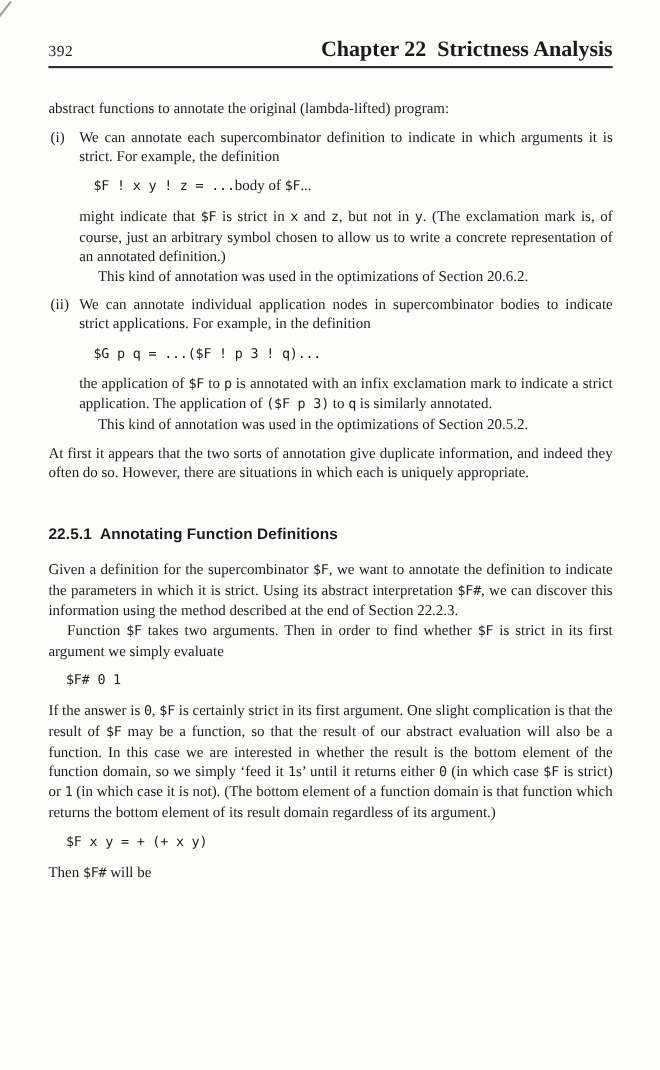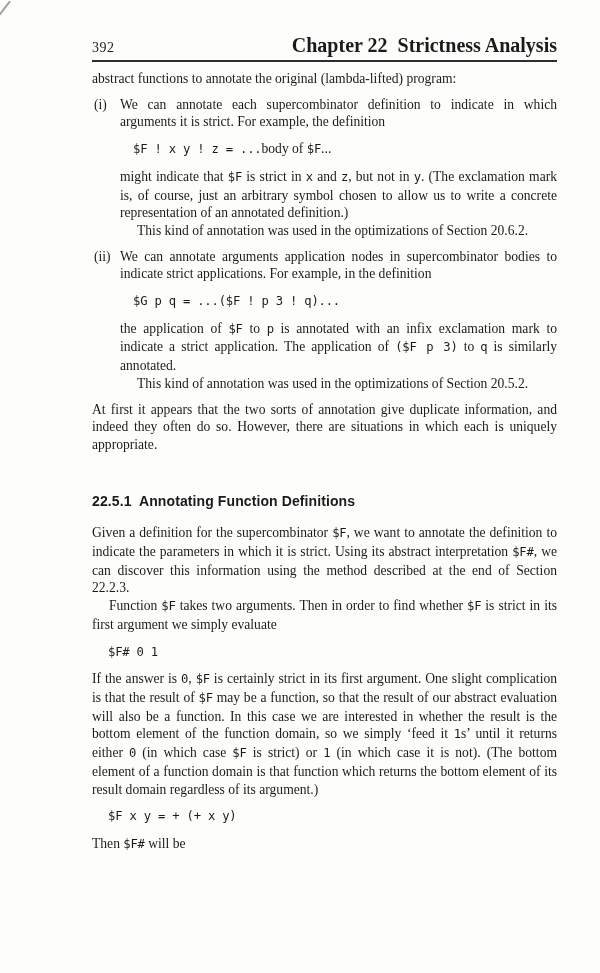--- a/index.html
+++ b/index.html
@@ -9,29 +9,29 @@
   html,body{margin:0;padding:0;background:#e9e9e7;}
   .page{
     width:600px;height:973px;
     background:var(--paper);
     position:relative;
     overflow:hidden;
     font-family:"Liberation Serif",serif;
     color:var(--ink);
     box-sizing:border-box;
   }
-  .inner{padding:34px 43px 0 44px;margin-left:48px;}
+  .inner{padding:34px 43px 0 44px;}
   .page-header{
     display:flex;justify-content:space-between;align-items:baseline;
     font-size:13.5px;
   }
   .pagenum{font-size:14px;letter-spacing:.5px;}
   .chapter{font-weight:bold;white-space:pre;font-size:20px;}
   .rule{border:0;border-top:2px solid #2e2e2e;margin:3px 0 0 0;height:0;}
-  .content{padding-top:8px;font-size:13.6px;line-height:17.7px;}
+  .content{padding-top:28px;font-size:13.6px;line-height:17.7px;}
   .para{margin:0;text-align:justify;}
   .para.gap{margin-top:8px;}
   .para.in-list{margin-left:28px;}
   .para.indent{text-indent:17px;}
   .li{display:flex;margin-top:8px;}
   .li .marker{width:28px;flex:0 0 28px;padding-left:2px;box-sizing:border-box;}
   .li .li-body{flex:1;margin:0;text-align:justify;}
   .tt{
     font-family:"DejaVu Sans Mono","Liberation Mono",monospace;
     font-size:12.2px;font-weight:400;letter-spacing:-.2px;
@@ -66,21 +66,21 @@
         <p class="para"><span>abstract functions to annotate the original (lambda-lifted) program:</span></p>
         <div class="li">
           <span class="marker">(i)</span>
           <p class="li-body"><span>We can annotate each supercombinator definition to indicate in which arguments it is strict. For example, the definition</span></p>
         </div>
         <div class="code in-list"><span class="tt">$F ! x y ! z = ...</span><span>body of </span><span class="tt">$F</span><span>...</span></div>
         <p class="para in-list"><span>might indicate that </span><span class="tt">$F</span><span> is strict in </span><span class="tt">x</span><span> and </span><span class="tt">z</span><span>, but not in </span><span class="tt">y</span><span>. (The exclamation mark is, of course, just an arbitrary symbol chosen to allow us to write a concrete representation of an annotated definition.)</span></p>
         <p class="para in-list indent"><span>This kind of annotation was used in the optimizations of Section 20.6.2.</span></p>
         <div class="li">
           <span class="marker">(ii)</span>
-          <p class="li-body"><span>We can annotate arguments application nodes in supercombinator bodies to indicate strict applications. For example, in the definition</span></p>
+          <p class="li-body"><span>We can annotate individual application nodes in supercombinator bodies to indicate strict applications. For example, in the definition</span></p>
         </div>
         <div class="code in-list"><span class="tt">$G p q = ...($F ! p 3 ! q)...</span></div>
         <p class="para in-list"><span>the application of </span><span class="tt">$F</span><span> to </span><span class="tt">p</span><span> is annotated with an infix exclamation mark to indicate a strict application. The application of </span><span class="tt">($F p 3)</span><span> to </span><span class="tt">q</span><span> is similarly annotated.</span></p>
         <p class="para in-list indent"><span>This kind of annotation was used in the optimizations of Section 20.5.2.</span></p>
         <p class="para gap"><span>At first it appears that the two sorts of annotation give duplicate information, and indeed they often do so. However, there are situations in which each is uniquely appropriate.</span></p>
         <h2 class="heading">22.5.1  Annotating Function Definitions</h2>
         <p class="para"><span>Given a definition for the supercombinator </span><span class="tt">$F</span><span>, we want to annotate the definition to indicate the parameters in which it is strict. Using its abstract interpretation </span><span class="tt">$F#</span><span>, we can discover this information using the method described at the end of Section 22.2.3.</span></p>
         <p class="para indent"><span>Function </span><span class="tt">$F</span><span> takes two arguments. Then in order to find whether </span><span class="tt">$F</span><span> is strict in its first argument we simply evaluate</span></p>
         <div class="code"><span class="tt">$F# 0 1</span></div>
         <p class="para"><span>If the answer is </span><span class="tt">0</span><span>, </span><span class="tt">$F</span><span> is certainly strict in its first argument. One slight complication is that the result of </span><span class="tt">$F</span><span> may be a function, so that the result of our abstract evaluation will also be a function. In this case we are interested in whether the result is the bottom element of the function domain, so we simply ‘feed it </span><span class="tt">1</span><span>s’ until it returns either </span><span class="tt">0</span><span> (in which case </span><span class="tt">$F</span><span> is strict) or </span><span class="tt">1</span><span> (in which case it is not). (The bottom element of a function domain is that function which returns the bottom element of its result domain regardless of its argument.)</span></p>

